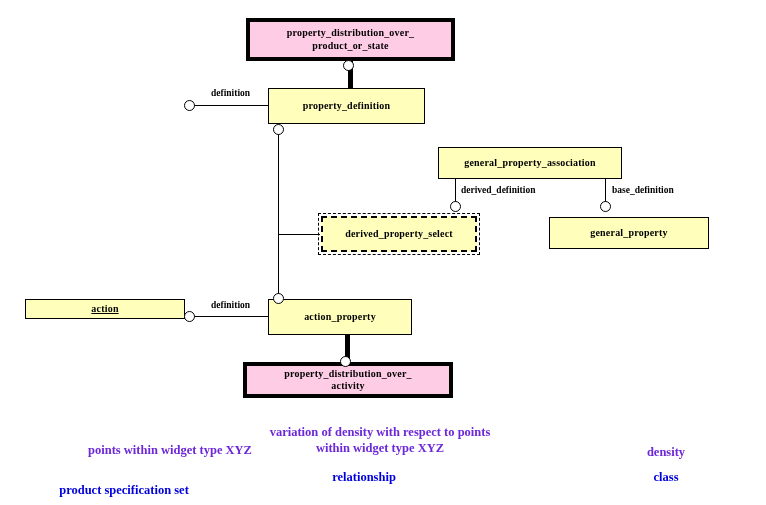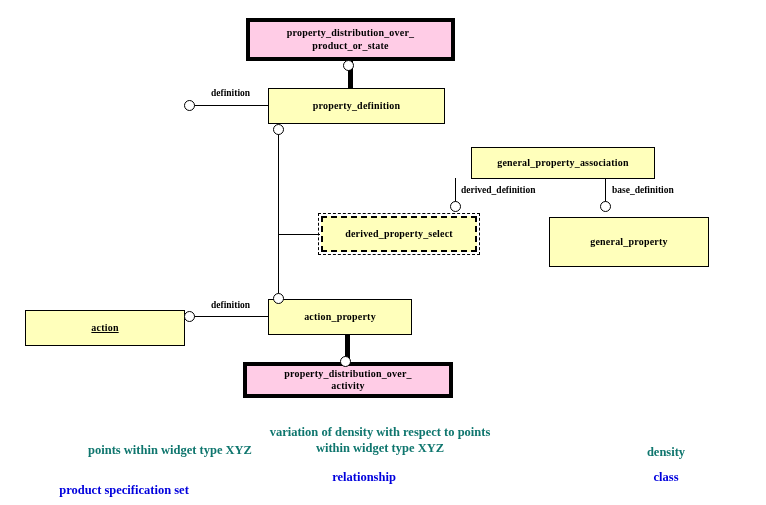--- a/index.html
+++ b/index.html
@@ -97,21 +97,21 @@
   .caption {
     position: absolute;
     font-family: "Liberation Serif", "DejaVu Serif", serif;
     font-weight: bold;
     font-size: 12.5px;
     text-align: center;
     white-space: pre-line;
     line-height: 1.3;
     z-index: 4;
   }
-  .caption-red  { color: #0f766e; }
+  .caption-red  { color: #6d28d9; }
   .caption-blue { color: #0000dd; }
 </style>
 </head>
 <body>
 
 <div id="diagram">
 
   <div class="line thick-v" style="left:348px; top:60px; height:28px;"></div>
 
   <div class="line h" style="left:190px; top:105px; width:78px;"></div>
@@ -144,37 +144,37 @@
   <div class="rel-label" style="left:612px; top:185px;">base_definition</div>
 
   <div class="rel-label" style="left:211px; top:300px;">definition</div>
 
   <div class="box box-distribution" style="left:246px; top:18px; width:209px; height:43px;">
     <span class="label">property_distribution_over_
 product_or_state</span>
   </div>
 
 
-  <div class="box box-entity" style="left:268px; top:88px; width:177px; height:36px;">
+  <div class="box box-entity" style="left:268px; top:88px; width:157px; height:36px;">
     <span class="label">property_definition</span>
   </div>
 
-  <div class="box box-entity" style="left:438px; top:147px; width:184px; height:32px;margin-left:33px;">
+  <div class="box box-entity" style="left:438px; top:147px; width:184px; height:32px;">
     <span class="label">general_property_association</span>
   </div>
 
   <div class="box box-select" style="left:321px; top:216px; width:156px; height:36px;">
     <span class="label">derived_property_select</span>
   </div>
 
-  <div class="box box-entity" style="left:549px; top:217px; width:160px; height:50px;">
+  <div class="box box-entity" style="left:549px; top:217px; width:160px; height:32px;">
     <span class="label">general_property</span>
   </div>
 
-  <div class="box box-entity" style="left:25px; top:310px; width:160px; height:36px;text-decoration:underline;">
+  <div class="box box-entity" style="left:25px; top:299px; width:160px; height:20px;text-decoration:underline;">
     <span class="label">action</span>
   </div>
 
   <div class="box box-entity" style="left:268px; top:299px; width:144px; height:36px;">
     <span class="label">action_property</span>
   </div>
 
   <div class="box box-distribution" style="left:243px; top:362px; width:210px; height:36px;">
     <span class="label">property_distribution_over_
 activity</span>

